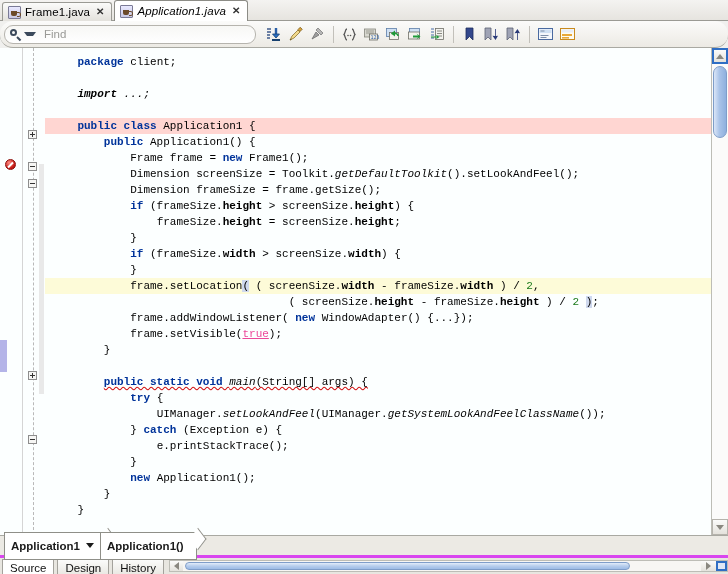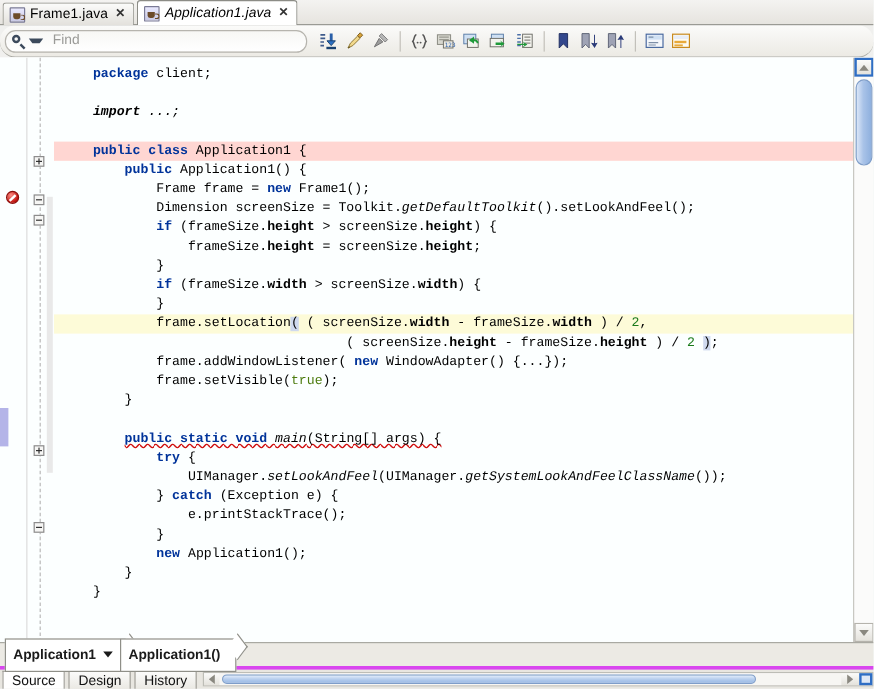--- a/index.html
+++ b/index.html
@@ -111,21 +111,21 @@
     font-size:11px;line-height:16px;
     padding-top:6px;
   }
   .row{height:16px;white-space:pre;position:relative;padding-left:6px;}
   .row.hl-err{background:#ffd6d2;}
   .row.hl-cur{background:#fdfbd8;}
   .k{color:#00339a;font-weight:bold;}
   .fld{color:#000;font-weight:bold;}
   .mth{color:#000;font-style:italic;}
   .num{color:#1a7a1a;}
-  .lit{color:#4d7c0f;}
+  .lit{color:#ec4899;text-decoration:underline;}
   .br{background:#cfd9ee;}
   .sq{
     text-decoration:underline;
     text-decoration-color:#d01010;
     text-decoration-style:wavy;
     text-decoration-skip-ink:none;
   }
   
   .fbox{
     position:absolute;left:5px;width:9px;height:9px;box-sizing:border-box;
@@ -375,20 +375,21 @@
 
       <div class="codearea">
           <div class="row">    <span class="k">package</span><span> client;</span></div>
           <div class="row"></div>
           <div class="row">    <span class="k mth">import</span><span class="mth"> ...;</span></div>
           <div class="row"></div>
           <div class="row hl-err">    <span class="k">public class</span><span> Application1 {</span></div>
           <div class="row">        <span class="k">public</span><span> Application1() {</span></div>
           <div class="row">            <span>Frame frame = </span><span class="k">new</span><span> Frame1();</span></div>
           <div class="row">            <span>Dimension screenSize = Toolkit.</span><span class="mth">getDefaultToolkit</span><span>().setLookAndFeel();</span></div>
+          <div class="row">            <span>Dimension frameSize = frame.getSize();</span></div>
           <div class="row">            <span class="k">if</span><span> (frameSize.</span><span class="fld">height</span><span> &gt; screenSize.</span><span class="fld">height</span><span>) {</span></div>
           <div class="row">                <span>frameSize.</span><span class="fld">height</span><span> = screenSize.</span><span class="fld">height</span><span>;</span></div>
           <div class="row">            <span>}</span></div>
           <div class="row">            <span class="k">if</span><span> (frameSize.</span><span class="fld">width</span><span> &gt; screenSize.</span><span class="fld">width</span><span>) {</span></div>
           <div class="row">            <span>}</span></div>
           <div class="row hl-cur">            <span>frame.setLocation</span><span class="br">(</span><span> ( screenSize.</span><span class="fld">width</span><span> - frameSize.</span><span class="fld">width</span><span> ) / </span><span class="num">2</span><span>,</span></div>
           <div class="row">                                    <span>( screenSize.</span><span class="fld">height</span><span> - frameSize.</span><span class="fld">height</span><span> ) / </span><span class="num">2</span><span> </span><span class="br">)</span><span>;</span></div>
           <div class="row">            <span>frame.addWindowListener( </span><span class="k">new</span><span> WindowAdapter() {...});</span></div>
           <div class="row">            <span>frame.setVisible(</span><span class="lit">true</span><span>);</span></div>
           <div class="row">        <span>}</span></div>

